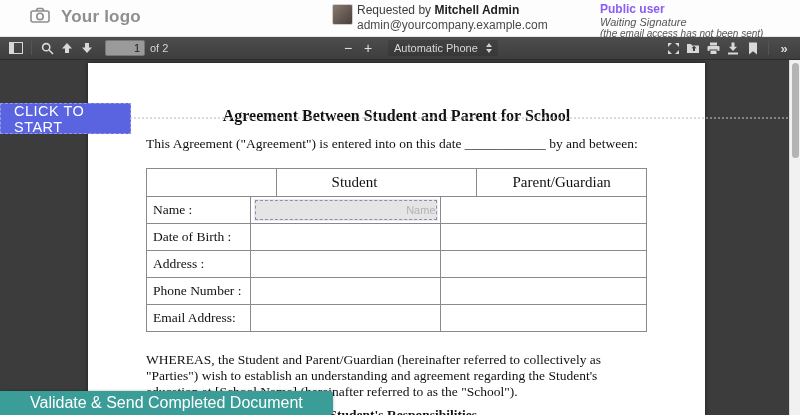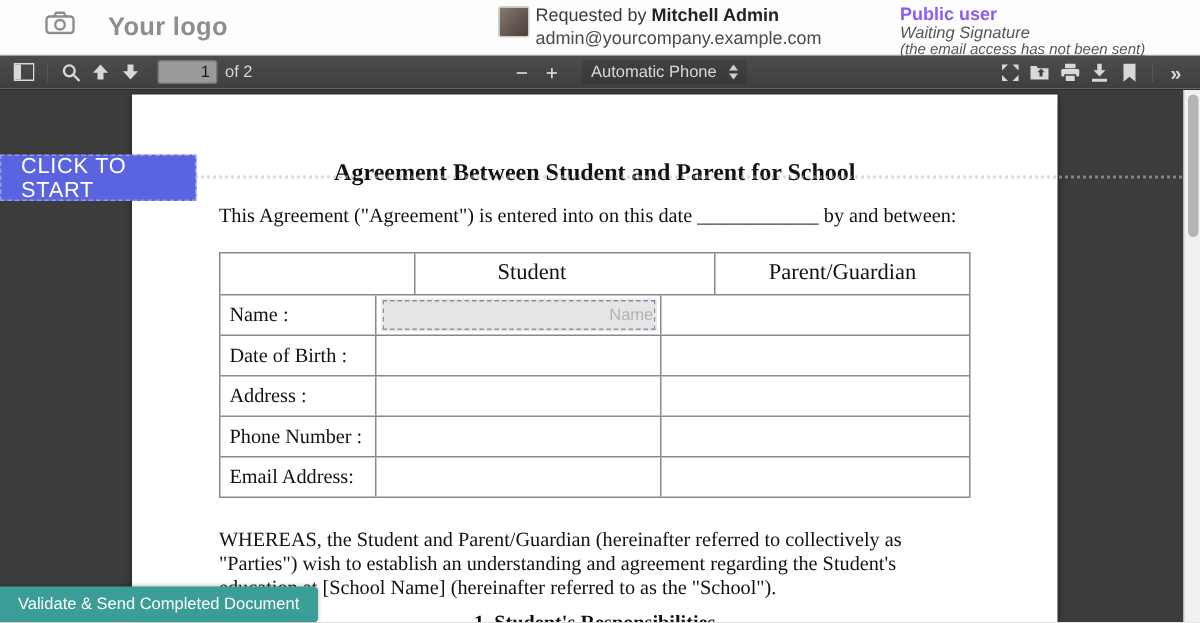--- a/index.html
+++ b/index.html
@@ -1,32 +1,32 @@
 <!DOCTYPE html>
 <html><head>
 <meta charset="utf-8">
 <style>
   * { margin:0; padding:0; box-sizing:border-box; }
   html,body { width:800px; height:415px; overflow:hidden; font-family:"Liberation Sans", sans-serif; background:#fff; }
   .stage { position:relative; width:800px; height:415px; overflow:hidden; background:#fff; }
 
   
   .header { position:absolute; left:0; top:0; width:800px; height:37px; background:#fdfdfd; border-bottom:1px solid #e9e9e9; z-index:20; }
-  .logo-wrap { position:absolute; left:30px; top:7px; display:flex; align-items:center; gap:22px; color:#8e8e8e; }
+  .logo-wrap { position:absolute; left:30px; top:7px; display:flex; align-items:center; gap:11px; color:#8e8e8e; }
   .logo-text { font-size:17px; font-weight:bold; color:#8e8e8e; letter-spacing:.2px; }
   .req-block { position:absolute; left:307px; top:3px; display:flex; gap:4px;margin-left:25px; }
   .avatar { width:21px; height:21px; border-radius:2px; background:linear-gradient(135deg,#8c7a6b 0%,#6e6259 40%,#4a413c 100%); border:1px solid #cfcfcf; flex:none; margin-top:1px; }
   .req-lines { display:flex; flex-direction:column; line-height:15px; }
   .req-line1 { font-size:12px; color:#3c3c3c; }
   .req-line1 b { color:#222; }
   .req-email { font-size:12px; color:#4a4a4a; }
   .signer-block { position:absolute; right:10px; top:2px; text-align:left; width:190px; line-height:12px; }
   .signer-name { font-size:12px; font-weight:bold; color:#8b5cf6; line-height:14px; }
   .signer-status { font-size:11px; font-style:italic; color:#555; line-height:12px; }
-  .signer-note { font-size:10px; font-style:italic; color:#555; line-height:12px;text-decoration:underline; }
+  .signer-note { font-size:10px; font-style:italic; color:#555; line-height:12px; }
 
   
   .pdf-toolbar { position:absolute; left:0; top:37px; width:800px; height:23px; background:linear-gradient(#4d4d4d,#3e3e3e); border-bottom:1px solid #2b2b2b; z-index:20; display:flex; align-items:center; }
   .tb-btn { width:20px; height:19px; display:flex; align-items:center; justify-content:center; cursor:pointer; border-radius:2px; flex:none; }
   .tb-btn svg { display:block; }
   .tb-sep { width:1px; height:14px; background:#2e2e2e; border-right:1px solid #555; margin:0 5px; flex:none; }
   .page-input { width:40px; height:16px; background:#9a9a9a; border:1px solid #767676; border-radius:2px; color:#1c1c1c; font-size:11px; text-align:right; padding-right:4px; margin:0 5px 0 8px; font-family:"Liberation Sans",sans-serif; }
   .page-of { color:#d4d4d4; font-size:11px; }
   .tb-left { display:flex; align-items:center; margin-left:6px; }
   .tb-center { position:absolute; left:338px; display:flex; align-items:center; }
@@ -64,21 +64,21 @@
   .t-body { height:26px; display:flex; align-items:center; }
   .row-label { font-size:13.5px; padding-left:6px; color:#111; }
   .name-input { width:182px; height:20px; margin:0 auto; border:1px dashed #9b87a8; outline:1px solid #efeaf2; background:#e5e5e5; text-align:right; font-size:11px; color:#555; font-family:"Liberation Sans",sans-serif; }
   .name-input::placeholder { color:#b3b3b3; }
 
   .doc-whereas { position:absolute; left:58px; top:289px; width:505px; font-size:13.5px; line-height:16px; color:#111; z-index:4; }
   .doc-next-heading { position:absolute; left:0; top:344px; width:617px; text-align:center; font-size:13.5px; font-weight:bold; color:#111; z-index:4; }
 
   
   .start-btn { position:absolute; left:0; top:103px; width:131px; height:31px; background:#5a63e0; color:#fff; font-size:14.5px; letter-spacing:.5px; display:flex; align-items:center; justify-content:center; z-index:10; cursor:pointer; border:1px dashed rgba(255,255,255,.35);padding-left:13px; }
-  .validate-btn { position:absolute; left:0; top:391px; height:24px; background:#3a9d97; color:#fff; font-size:11px; display:flex; align-items:center; padding:0 12px; border-radius:0 3px 3px 0; z-index:10; cursor:pointer; box-shadow:0 0 3px rgba(0,0,0,.3); }
+  .validate-btn { position:absolute; left:0; top:391px; height:24px; background:#3a9d97; color:#fff; font-size:16px; display:flex; align-items:center; padding:0 30px; border-radius:0 3px 3px 0; z-index:10; cursor:pointer; box-shadow:0 0 3px rgba(0,0,0,.3); }
 </style>
 </head>
 <body>
 
 <div class="stage">
 
   <div class="header">
     <div class="logo-wrap">
       <span>
         <svg width="20" height="16" viewBox="0 0 20 16" fill="none" stroke="#8e8e8e" stroke-width="1.6">

